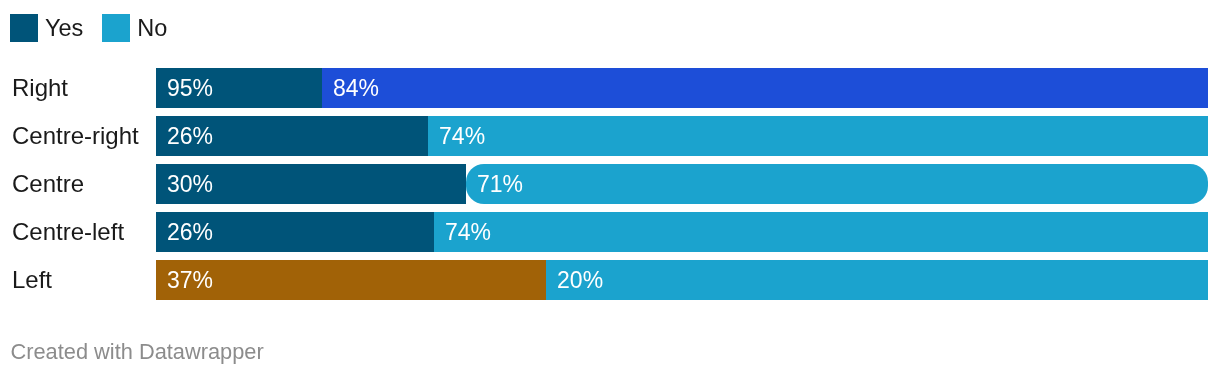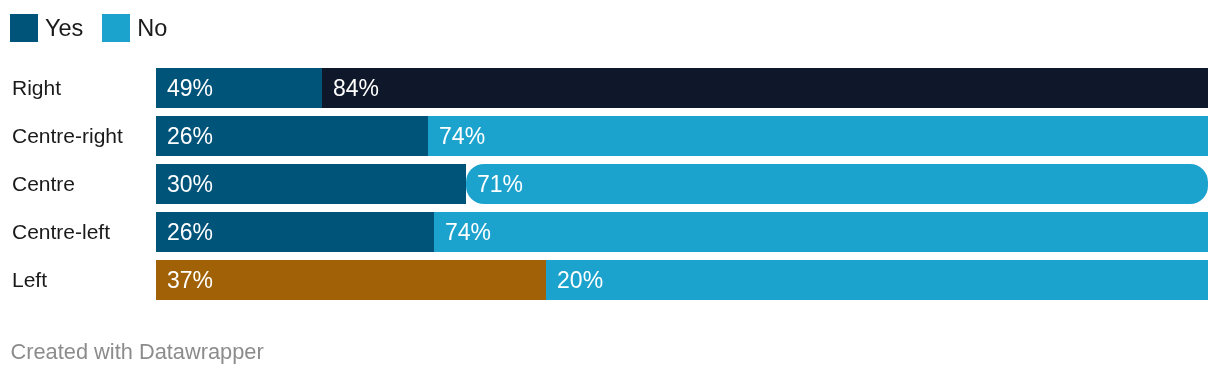--- a/index.html
+++ b/index.html
@@ -65,21 +65,21 @@
     margin-bottom: 8px;
   }
   .row:last-child { margin-bottom: 0; }
 
   .row-label {
     position: absolute;
     left: 12px;
     top: 0px;
     height: 40px;
     line-height: 40px;
-    font-size: 21px;
+    font-size: 24px;
     color: #1a1a1a;
     white-space: nowrap;
   }
   .bar {
     position: absolute;
     left: 156px;
     top: 0;
     width: 1052px;
     height: 40px;
     display: flex;
@@ -129,23 +129,23 @@
       <span class="legend-label">No</span>
     </div>
   </div>
 
   <div class="rows">
 
     <div class="row">
       <div class="row-label">Right</div>
       <div class="bar">
         <div class="seg" style="background: rgb(0, 84, 121); width: 15.78%;">
-          <span class="seg-label">49%</span>
-        </div>
-        <div class="seg" style="background: #0f172a; width: 84.22%;">
+          <span class="seg-label">95%</span>
+        </div>
+        <div class="seg" style="background: #1d4ed8; width: 84.22%;">
           <span class="seg-label">84%</span>
         </div>
       </div>
     </div>
 
     <div class="row">
       <div class="row-label">Centre-right</div>
       <div class="bar">
         <div class="seg" style="background: rgb(0, 84, 121); width: 25.86%;">
           <span class="seg-label">26%</span>

